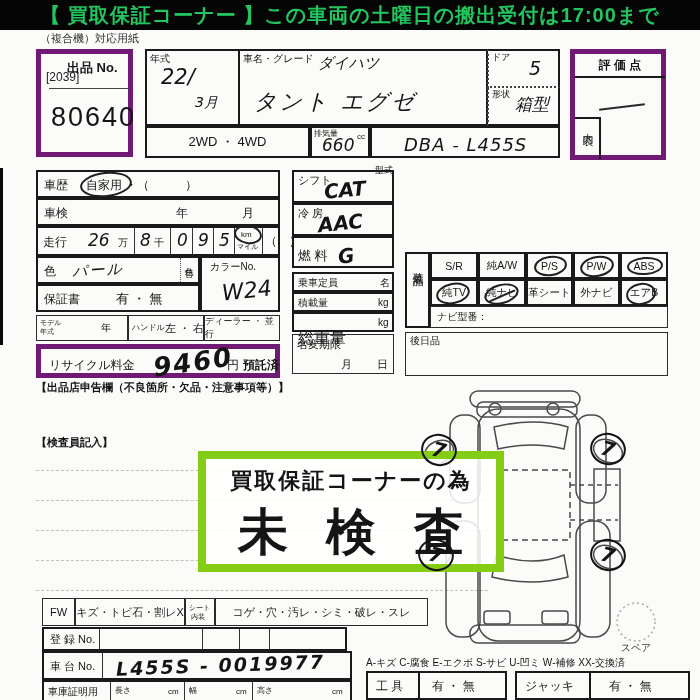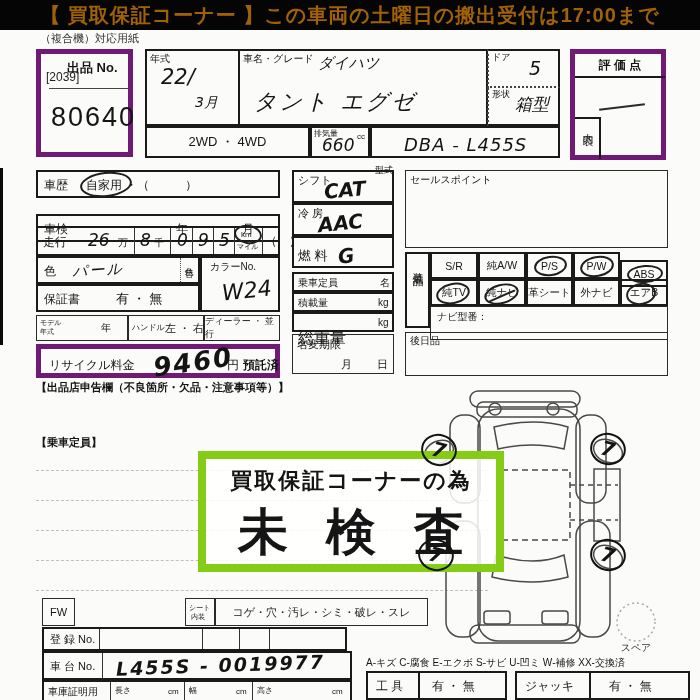--- a/index.html
+++ b/index.html
@@ -6,21 +6,21 @@
   body{font-family:"Liberation Sans","DejaVu Sans",sans-serif;color:#151515;}
   #sheet{position:relative;width:700px;height:700px;background:#fbfbf9;overflow:hidden;}
   .abs{position:absolute;box-sizing:border-box;}
   span.abs{white-space:nowrap;line-height:1;}
   .b{border:2px solid #1a1a1a;}
   .b1{border:1px solid #2a2a2a;}
   .b3{border:5px solid #701a75;}
   .hw{font-family:"DejaVu Sans",sans-serif;font-style:italic;color:#141414;}
   .vtx{writing-mode:vertical-rl;letter-spacing:2px;}
   .circ{border:2px solid #1f1f1f;border-radius:50%;}
-  .banner{background:#050505;color:#a16207;font-weight:bold;font-size:20px;
+  .banner{background:#050505;color:#22c55e;font-weight:bold;font-size:20px;
           display:flex;align-items:center;justify-content:center;letter-spacing:1px;}
   .rule{border-top:1px dashed #c0c0be;}
   .eqcell{display:flex;align-items:center;justify-content:center;font-size:10.5px;}
   .wmark{border:2.5px solid #131313;border-radius:50%;transform:rotate(14deg);
          display:flex;align-items:center;justify-content:center;z-index:6;background:transparent;}
   .stamp{border:8px solid #84cc16;background:rgba(255,255,255,0.85);z-index:5;text-align:center;}
   .stamp .l1{font-size:22px;font-weight:bold;letter-spacing:2px;margin-top:7px;}
   .stamp .l2{font-size:50px;font-weight:bold;letter-spacing:12px;margin-top:3px;text-indent:12px;}
   svg text{font-family:"Liberation Sans",sans-serif;}
 </style>
@@ -82,21 +82,21 @@
     <div class="abs" style="left:0;top:63px;width:26px;height:42px;border-top:2px solid #1a1a1a;border-right:2px solid #1a1a1a;">
       <span class="abs vtx" style="left:7px;top:5px;font-size:11px;">内装</span>
     </div>
   </div>
 
   <div class="abs b" style="left:36px;top:170px;width:244px;height:28px;">
     <span class="abs" style="left:6px;top:7px;font-size:12px;">車歴</span>
     <span class="abs" style="left:48px;top:7px;font-size:12px;">自家用 ・（　　　）</span>
     <div class="abs circ" style="left:42px;top:0px;width:52px;height:25px;transform:rotate(-6deg);"></div>
   </div>
-  <div class="abs b" style="left:36px;top:198px;width:244px;height:28px;margin-top:16px;">
+  <div class="abs b" style="left:36px;top:198px;width:244px;height:28px;">
     <span class="abs" style="left:6px;top:7px;font-size:12px;">車検</span>
     <span class="abs" style="left:138px;top:7px;font-size:12px;">年</span>
     <span class="abs" style="left:204px;top:7px;font-size:12px;">月</span>
   </div>
   <div class="abs b" style="left:36px;top:226px;width:244px;height:30px;">
     <span class="abs" style="left:5px;top:8px;font-size:12px;">走行</span>
     <span class="abs hw" style="left:50px;top:4px;font-size:17px;">26</span>
     <span class="abs" style="left:80px;top:10px;font-size:10px;">万</span>
     <div class="abs" style="left:96px;top:0;height:26px;border-left:1px solid #333;"></div>
     <span class="abs hw" style="left:102px;top:4px;font-size:17px;">8</span>
@@ -154,42 +154,39 @@
   <div class="abs b" style="left:292px;top:312px;width:102px;height:20px;">
     <span class="abs" style="left:4px;top:4px;font-size:16px;margin-top:12px;">総重量</span>
     <span class="abs" style="left:84px;top:4px;font-size:10px;">kg</span>
   </div>
   <div class="abs b1" style="left:292px;top:334px;width:102px;height:40px;">
     <span class="abs" style="left:4px;top:4px;font-size:11px;">名変期限</span>
     <span class="abs" style="left:48px;top:24px;font-size:11px;">月</span>
     <span class="abs" style="left:84px;top:24px;font-size:11px;">日</span>
   </div>
 
-  <div class="abs b1" style="left:405px;top:170px;width:263px;height:78px;">
-    <span class="abs" style="left:4px;top:4px;font-size:10px;">セールスポイント</span>
-  </div>
 
   <div class="abs b" style="left:405px;top:252px;width:25px;height:76px;">
     <span class="abs vtx" style="left:5px;top:9px;font-size:11px;">装備品</span>
   </div>
   <div class="abs b eqcell" style="left:430px;top:252px;width:48px;height:27px;">
       <span>S/R</span>
     </div>
   <div class="abs b eqcell" style="left:478px;top:252px;width:48px;height:27px;">
       <span>純A/W</span>
     </div>
   <div class="abs b eqcell" style="left:526px;top:252px;width:47px;height:27px;">
       <span>P/S</span>
     <div class="abs circ" style="left:6px;top:2px;width:33px;height:20px;transform:rotate(-8deg);"></div>
     </div>
   <div class="abs b eqcell" style="left:573px;top:252px;width:47px;height:27px;">
       <span>P/W</span>
     <div class="abs circ" style="left:5px;top:2px;width:34px;height:21px;transform:rotate(-10deg);"></div>
     </div>
-  <div class="abs b eqcell" style="left:620px;top:260px;width:48px;height:27px;">
+  <div class="abs b eqcell" style="left:620px;top:252px;width:48px;height:27px;">
       <span>ABS</span>
     <div class="abs circ" style="left:5px;top:3px;width:36px;height:18px;transform:rotate(-4deg);"></div>
     </div>
   <div class="abs b eqcell" style="left:430px;top:279px;width:48px;height:27px;">
       <span>純TV</span>
     <div class="abs circ" style="left:4px;top:2px;width:34px;height:21px;transform:rotate(-12deg);"></div>
     </div>
   <div class="abs b eqcell" style="left:478px;top:279px;width:48px;height:27px;">
       <span>純ナビ</span>
     <div class="abs circ" style="left:4px;top:3px;width:35px;height:20px;transform:rotate(-14deg);"></div>
@@ -198,21 +195,21 @@
   <div class="abs b eqcell" style="left:526px;top:279px;width:47px;height:27px;">
       <span>革シート</span>
     </div>
   <div class="abs b eqcell" style="left:573px;top:279px;width:47px;height:27px;">
       <span>外ナビ</span>
     </div>
   <div class="abs b eqcell" style="left:620px;top:279px;width:48px;height:27px;">
       <span>エアB</span>
     <div class="abs circ" style="left:4px;top:2px;width:30px;height:22px;transform:rotate(-10deg);"></div>
     </div>
-  <div class="abs b1" style="left:430px;top:306px;width:238px;height:34px;">
+  <div class="abs b1" style="left:430px;top:306px;width:238px;height:22px;">
     <span class="abs" style="left:6px;top:5px;font-size:10px;">ナビ型番：</span>
   </div>
   <div class="abs b1" style="left:405px;top:332px;width:263px;height:44px;">
     <span class="abs" style="left:4px;top:3px;font-size:10px;">後日品</span>
   </div>
 
   <div class="abs b1" style="left:36px;top:315px;width:92px;height:26px;">
     <span class="abs" style="left:3px;top:3px;font-size:7px;">モデル</span>
     <span class="abs" style="left:3px;top:12px;font-size:7px;">年式</span>
     <span class="abs" style="left:64px;top:7px;font-size:10px;">年</span>
@@ -226,21 +223,21 @@
   </div>
 
   <div class="abs b3" style="left:36px;top:344px;width:244px;height:34px;">
     <span class="abs" style="left:8px;top:10px;font-size:12px;">リサイクル料金</span>
     <span class="abs hw" style="left:112px;top:0px;font-size:26px;font-weight:bold;transform:rotate(-8deg);letter-spacing:2px;">9460</span>
     <span class="abs" style="left:186px;top:10px;font-size:12px;">円</span>
     <span class="abs" style="left:202px;top:10px;font-size:12px;font-weight:bold;">預託済</span>
   </div>
 
   <span class="abs" style="left:36px;top:382px;font-size:11px;font-weight:bold;">【出品店申告欄（不良箇所・欠品・注意事項等）】</span>
-  <span class="abs" style="left:36px;top:437px;font-size:11px;font-weight:bold;">【乗車定員】</span>
+  <span class="abs" style="left:36px;top:437px;font-size:11px;font-weight:bold;">【検査員記入】</span>
 
   <div class="abs rule" style="left:36px;top:470px;width:452px;"></div>
   <div class="abs rule" style="left:36px;top:500px;width:452px;"></div>
   <div class="abs rule" style="left:36px;top:530px;width:452px;"></div>
   <div class="abs rule" style="left:36px;top:560px;width:452px;"></div>
   <div class="abs rule" style="left:36px;top:590px;width:452px;"></div>
 
   <svg class="abs" style="left:422px;top:385px;z-index:1;" width="253" height="285" viewBox="0 0 253 285">
     <g fill="none" stroke="#4a4a4a" stroke-width="1.5">
       <rect x="48" y="6" width="110" height="16" rx="8"></rect>
@@ -284,20 +281,23 @@
     </div>
 
   <div class="abs stamp" style="left:198px;top:451px;width:306px;height:121px;">
     <div class="l1">買取保証コーナーの為</div>
     <div class="l2">未 検 査</div>
   </div>
 
   <div class="abs b1" style="left:42px;top:598px;width:33px;height:28px;display:flex;align-items:center;justify-content:center;font-size:11px;">
       <span>FW</span>
     </div>
+  <div class="abs b1" style="left:75px;top:598px;width:110px;height:28px;display:flex;align-items:center;justify-content:center;font-size:11px;">
+      <span>キズ・トビ石・割レX</span>
+    </div>
   <div class="abs b1" style="left:185px;top:598px;width:30px;height:28px;">
     <span class="abs" style="left:3px;top:5px;font-size:7px;">シート</span>
     <span class="abs" style="left:5px;top:14px;font-size:7px;">内装</span>
   </div>
   <div class="abs b1" style="left:215px;top:598px;width:213px;height:28px;display:flex;align-items:center;justify-content:center;font-size:11px;">
       <span>コゲ・穴・汚レ・シミ・破レ・スレ</span>
     </div>
 
   <div class="abs b" style="left:42px;top:627px;width:305px;height:24px;">
     <span class="abs" style="left:6px;top:5px;font-size:11px;">登 録 No.</span>

